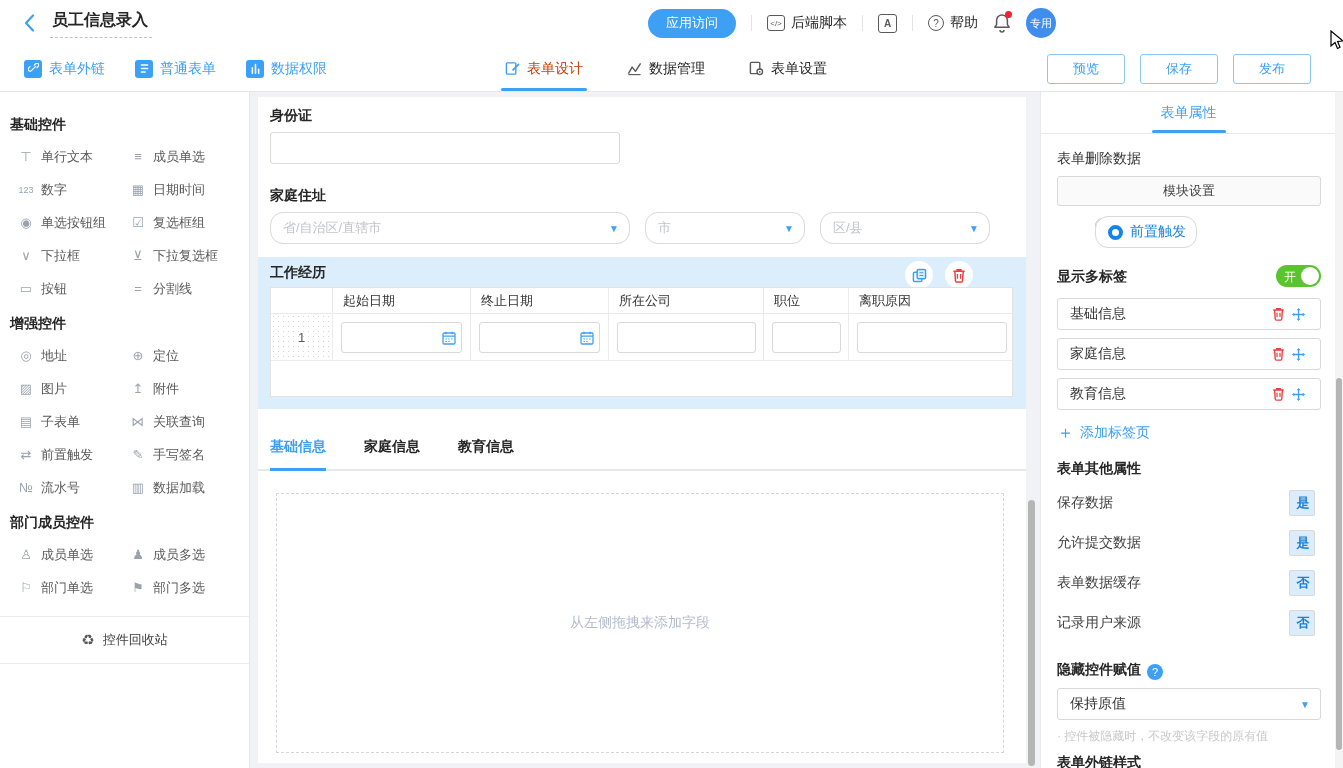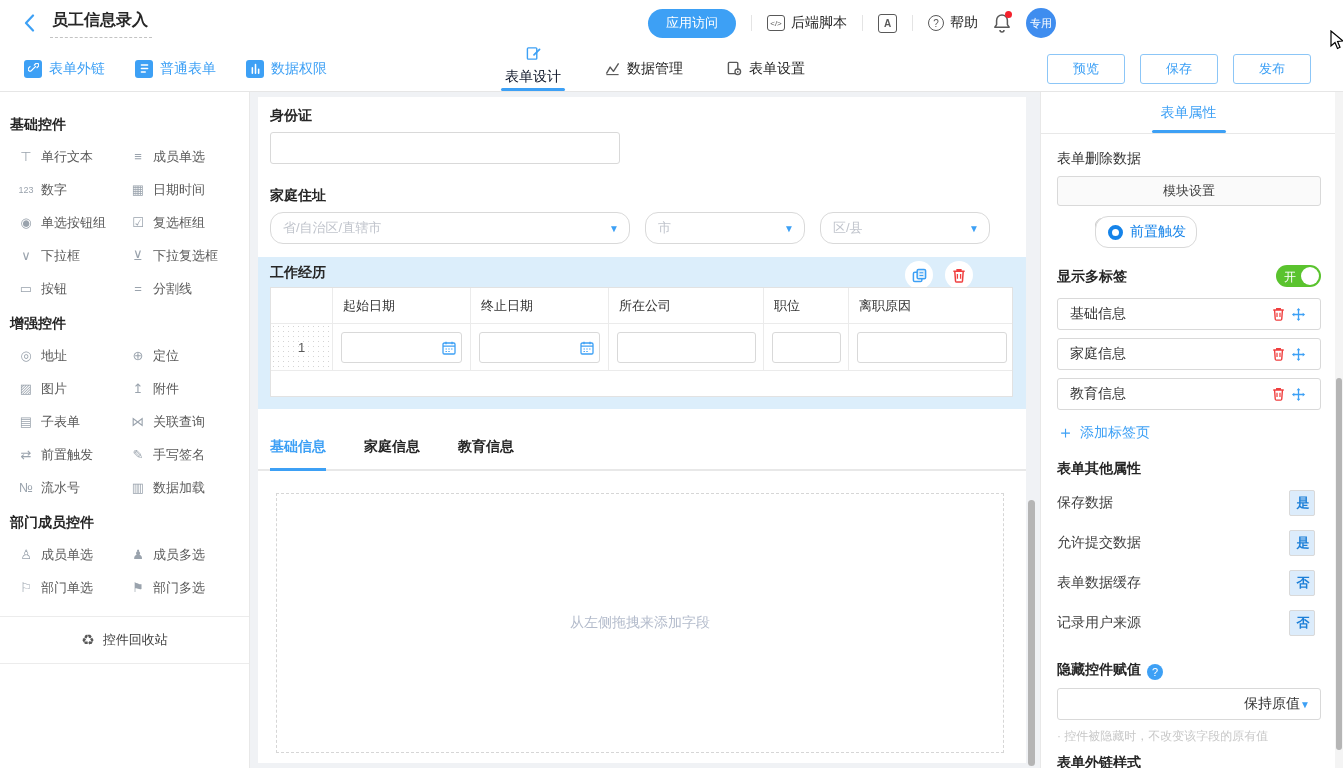--- a/index.html
+++ b/index.html
@@ -30,21 +30,21 @@
          font-size:11px; display:flex; align-items:center; justify-content:center; cursor:pointer; }
 
   
   .tbar { position:absolute; left:0; top:46px; width:1343px; height:46px; background:#fff;
          border-bottom:1px solid #e6e6e6; }
   .tb-left { position:absolute; left:24px; top:0; height:45px; display:flex; align-items:center; gap:30px; }
   .tb-link { display:flex; align-items:center; gap:7px; color:#3da0f5; font-size:14px; cursor:pointer; }
   .bluesq { width:18px; height:18px; border-radius:3px; background:#3da0f5; display:flex; align-items:center; justify-content:center; }
   .mid-tabs { position:absolute; left:505px; top:0; height:45px; display:flex; gap:44px; }
   .mtab { position:relative; display:flex; align-items:center; gap:7px; font-size:14px; color:#262626; cursor:pointer; }
-  .mtab.active { color:#0f172a;flex-direction:column; }
+  .mtab.active { color:#c2410c; }
   .mtab.active::after { content:""; position:absolute; left:-4px; right:-4px; bottom:0; height:3px;
          background:#3da0f5; border-radius:2px; }
   .tb-buttons { position:absolute; right:32px; top:8px; display:flex; gap:15px; }
   .obtn { width:78px; height:30px; background:#fff; border:1px solid #8cc6f7; border-radius:3px;
          color:#3da0f5; font-size:13px; cursor:pointer; }
 
   
   .side { position:absolute; left:0; top:92px; width:250px; height:676px; background:#fff;
          border-right:1px solid #e8e8e8; padding-top:14px; }
   .sec-title { margin:10px 0 6px 10px; font-size:14px; font-weight:700; color:#262626; }
@@ -64,21 +64,21 @@
          display:flex; align-items:center; padding:0 10px 0 12px; cursor:pointer; }
   .sel .ph { flex:1; font-size:13px; color:#c0c4cc; }
   .sel .arr { color:#3da0f5; font-size:10px; }
   .subform { position:absolute; left:0; top:160px; width:768px; height:152px; background:#dceefb; }
   .sf-label { position:absolute; left:12px; top:7px; font-size:14px; font-weight:700; color:#262626; }
   .circ-btn { position:absolute; top:4px; width:28px; height:28px; border-radius:50%; background:#fff;
          display:flex; align-items:center; justify-content:center; cursor:pointer; }
   .sub-table { position:absolute; left:12px; top:30px; width:743px; height:110px; background:#fff;
          border:1px solid #e2e2e2; }
   .st-row { display:flex; }
-  .st-hcell { height:36px; border-right:1px solid #ebebeb; border-bottom:1px solid #ebebeb;
+  .st-hcell { height:26px; border-right:1px solid #ebebeb; border-bottom:1px solid #ebebeb;
          display:flex; align-items:center; padding-left:10px; font-size:13px; color:#333; }
   .st-bcell { height:47px; border-right:1px solid #ebebeb; border-bottom:1px solid #ebebeb;
          position:relative; }
   .numcell { display:flex; align-items:center; justify-content:center; font-size:13px; color:#595959;
          background-image:radial-gradient(#d4d4d4 0.8px, transparent 0.9px); background-size:5px 5px; }
   .cell-input { position:absolute; left:8px; top:8px; height:31px; background:#fff;
          border:1px solid #d9d9d9; border-radius:3px; }
   .cal { position:absolute; right:5px; top:8px; }
   .c-tabs { position:absolute; left:0; top:332px; width:768px; height:42px; padding-left:12px;
          border-bottom:2px solid #e8e8e8; display:flex; gap:38px; }
@@ -123,21 +123,21 @@
   .plus { font-size:17px; line-height:14px; }
   .prow { display:flex; align-items:center; }
   .prow .p-label { flex:1; color:#404040; }
   .chips { display:flex; gap:8px; margin-right:6px; }
   .chip { width:26px; height:26px; border-radius:2px; font-size:13px; display:flex; align-items:center;
          justify-content:center; color:#b3b8bf; background:#fbfbfb; cursor:pointer; }
   .chip.sel { background:#dcecfb; color:#1c7fd8; font-weight:700; }
   .helpb { width:16px; height:16px; border-radius:50%; background:#3da0f5; color:#fff; font-size:11px;
          display:inline-flex; align-items:center; justify-content:center; margin-left:6px; vertical-align:-2px; cursor:pointer; }
   .hsel { height:32px; width:264px; border:1px solid #d9d9d9; border-radius:3px; background:#fff;
-         display:flex; align-items:center; padding:0 10px 0 12px; cursor:pointer;text-align:right; }
+         display:flex; align-items:center; padding:0 10px 0 12px; cursor:pointer; }
   .hsel .v { flex:1; font-size:14px; color:#333; }
   .hsel .arr { color:#3da0f5; font-size:10px; }
   .note { font-size:12px; color:#c8c8c8; }
   .p-scrolltrack { position:absolute; right:0; top:0; width:8px; height:676px; background:#f4f4f4; }
   .p-scrollthumb { position:absolute; right:1px; top:286px; width:6px; height:372px; background:#b5b5b5; border-radius:3px; cursor:pointer; }
 
   .cursor { position:absolute; left:1330px; top:30px; z-index:50; }
 </style>
 </head>
 <body>

